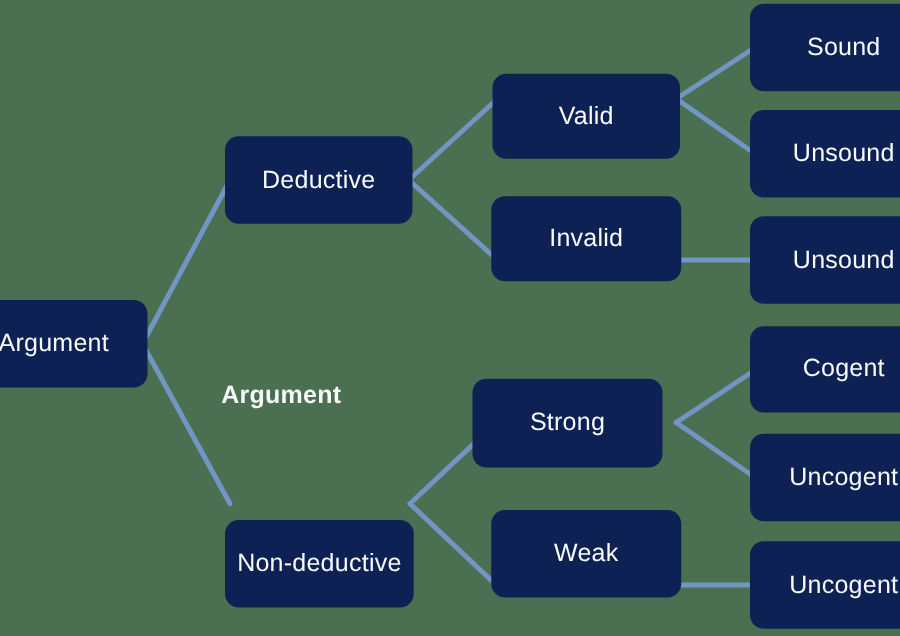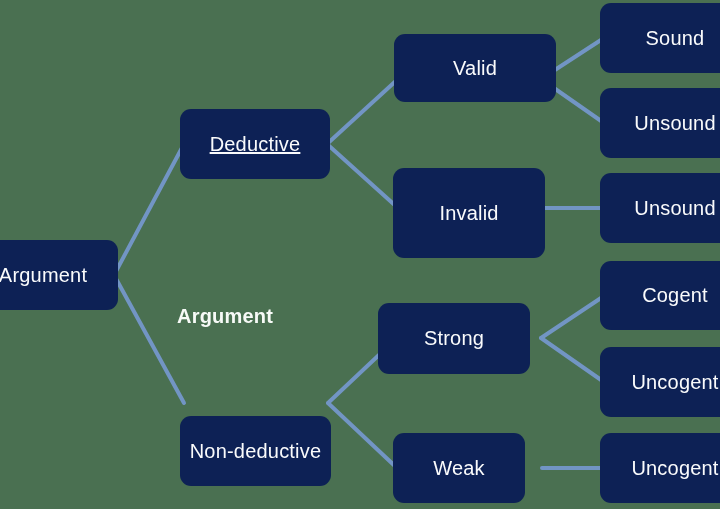--- a/index.html
+++ b/index.html
@@ -55,31 +55,31 @@
       <line x1="328" y1="403" x2="397" y2="338"></line>
       <line x1="328" y1="403" x2="397" y2="468"></line>
       <line x1="541" y1="338" x2="604" y2="296"></line>
       <line x1="541" y1="338" x2="604" y2="382"></line>
       <line x1="542" y1="468" x2="604" y2="468"></line>
     </g>
   </svg>
 
   <div class="node" style="left:-32px; top:240px; width:150px; height:70px;">Argument</div>
 
-  <div class="node" style="left:180px; top:109px; width:150px; height:70px;text-decoration:underline;">Deductive</div>
+  <div class="node" style="left:180px; top:109px; width:150px; height:70px;">Deductive</div>
 
   <div class="node" style="left:180px; top:368px; width:151px; height:70px;margin-top:48px;">Non-deductive</div>
 
-  <div class="node" style="left:394px; top:34px; width:162px; height:68px;">Valid</div>
+  <div class="node" style="left:394px; top:59px; width:150px; height:68px;">Valid</div>
 
-  <div class="node" style="left:393px; top:168px; width:152px; height:90px;">Invalid</div>
+  <div class="node" style="left:393px; top:157px; width:152px; height:68px;">Invalid</div>
 
   <div class="node" style="left:378px; top:303px; width:152px; height:71px;">Strong</div>
 
-  <div class="node" style="left:393px; top:433px; width:132px; height:70px;">Weak</div>
+  <div class="node" style="left:393px; top:408px; width:152px; height:70px;">Weak</div>
 
   <div class="node" style="left:600px; top:3px; width:150px; height:70px;">Sound</div>
 
   <div class="node" style="left:600px; top:88px; width:150px; height:70px;">Unsound</div>
 
   <div class="node" style="left:600px; top:173px; width:150px; height:70px;">Unsound</div>
 
   <div class="node" style="left:600px; top:261px; width:150px; height:69px;">Cogent</div>
 
   <div class="node" style="left:600px; top:347px; width:150px; height:70px;">Uncogent</div>

